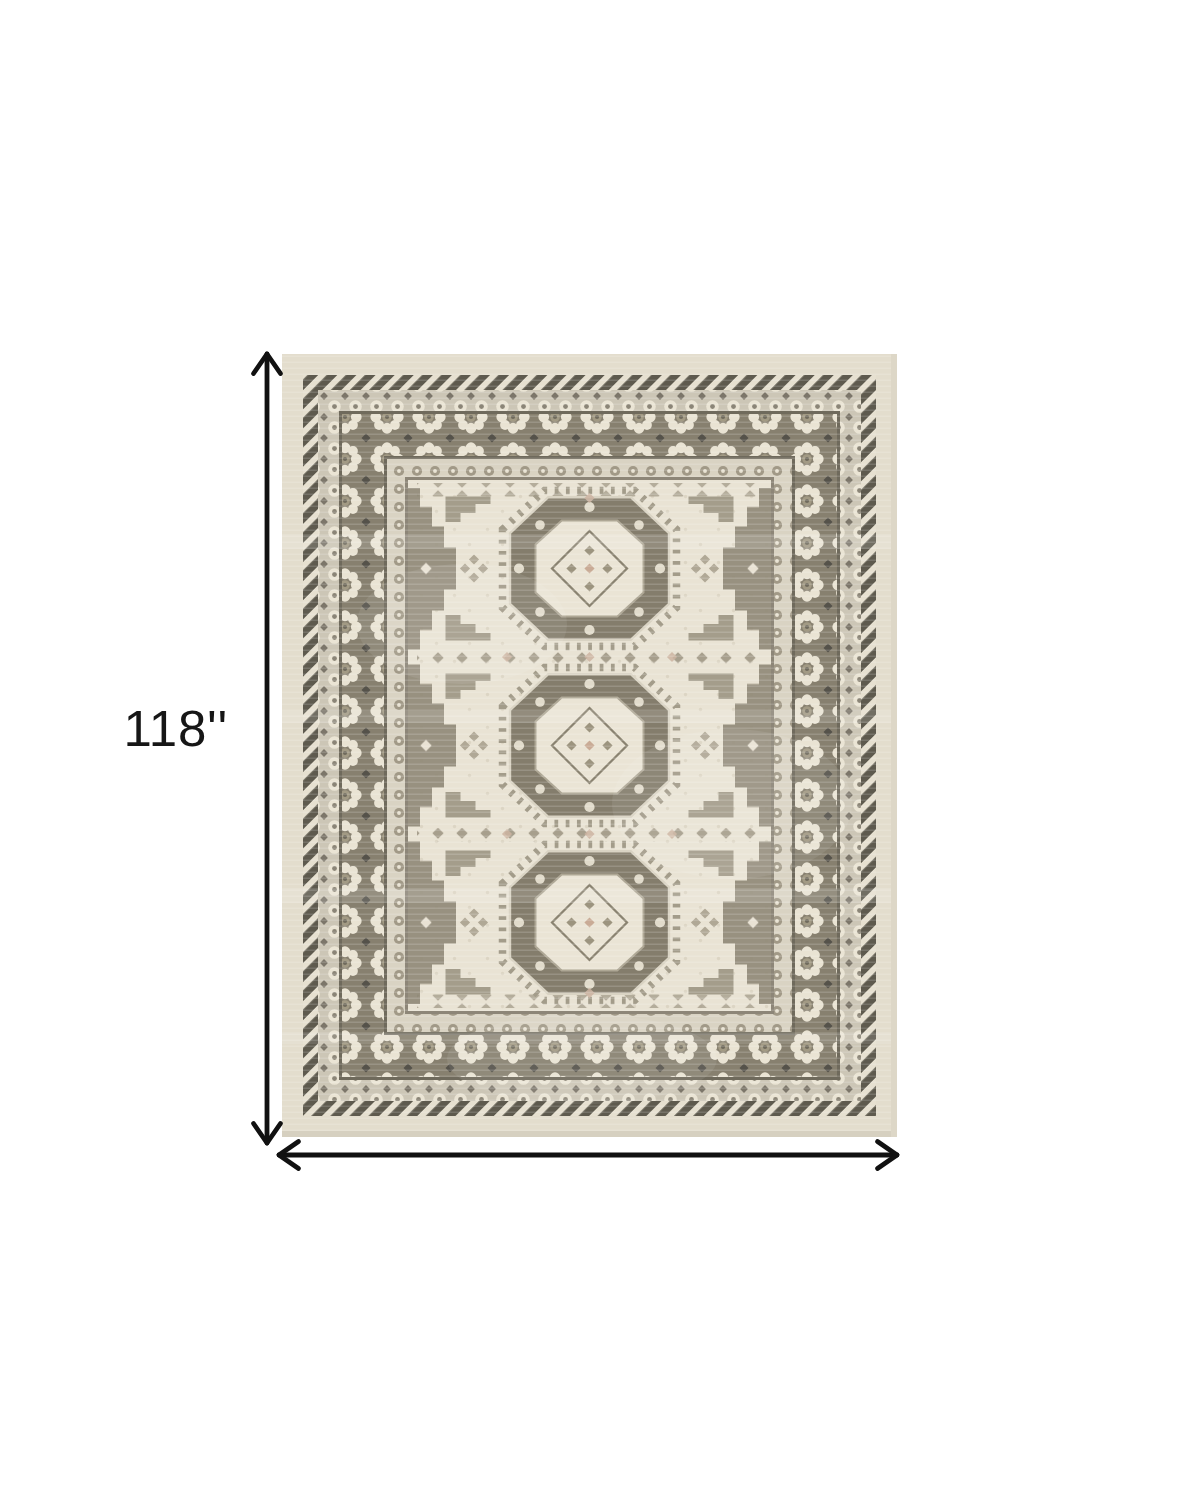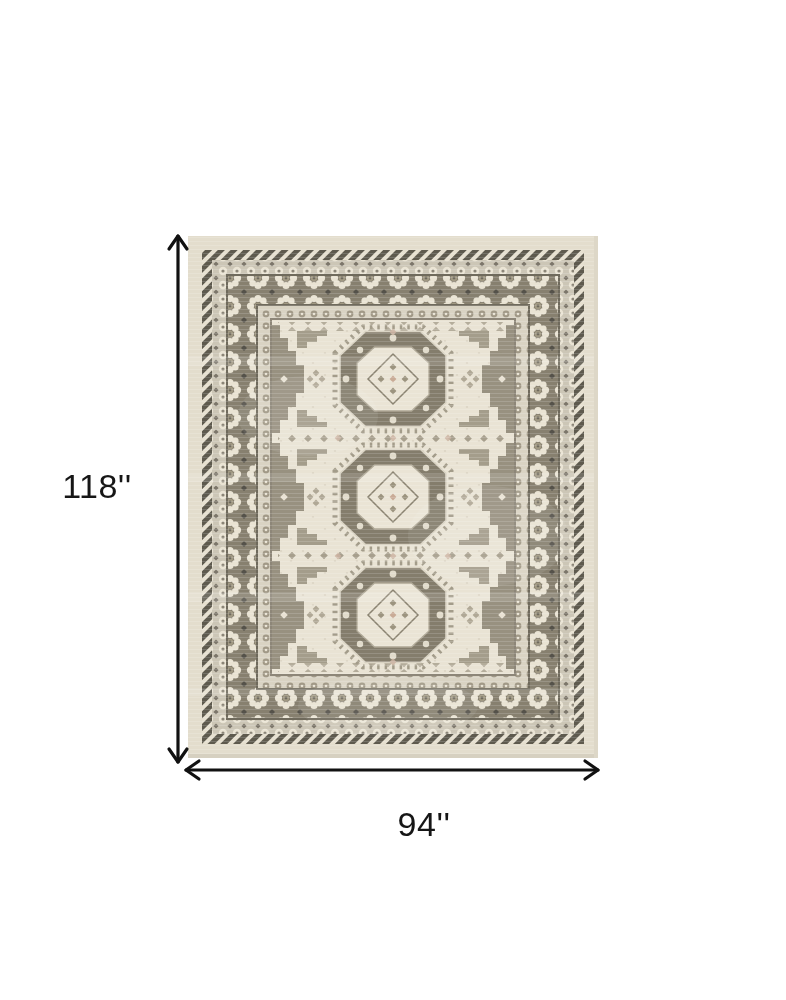--- a/index.html
+++ b/index.html
@@ -6,21 +6,21 @@
   .stage{
     position:relative;width:786px;height:1000px;background:#ffffff;overflow:hidden;
     font-family:"Liberation Sans", sans-serif;
   }
   .rug-wrap{position:absolute;left:188px;top:236px;width:410px;height:522px;}
   .rug-wrap svg{display:block;width:100%;height:100%;}
   .v-arrow{position:absolute;left:158px;top:226px;width:40px;height:546px;}
   .h-arrow{position:absolute;left:172px;top:750px;width:436px;height:40px;}
   .dim-label{
     position:absolute;color:#161616;font-size:34px;line-height:1.1;
-    text-align:center;letter-spacing:0.5px;white-space:nowrap;
+    text-align:right;letter-spacing:0.5px;white-space:nowrap;
   }
   .dim-label.v{left:42px;top:468px;width:110px;}
   .dim-label.h{left:369px;top:806px;width:110px;}
 </style>
 </head>
 <body>
 
 <div class="stage">
 
   <div class="rug-wrap">
@@ -205,15 +205,14 @@
 
   <svg class="h-arrow" viewBox="0 0 436 40" xmlns="http://www.w3.org/2000/svg">
     <g stroke="#111111" stroke-width="3.2" fill="none" stroke-linecap="round" stroke-linejoin="round">
       <line x1="14" y1="20" x2="426" y2="20"></line>
       <path d="M27 11 L14 20 L27 29"></path>
       <path d="M413 11 L426 20 L413 29"></path>
     </g>
   </svg>
 
   <div class="dim-label v">118''</div>
-  <div class="dim-label h">94''</div>
 
 </div>
 
 </body></html>

